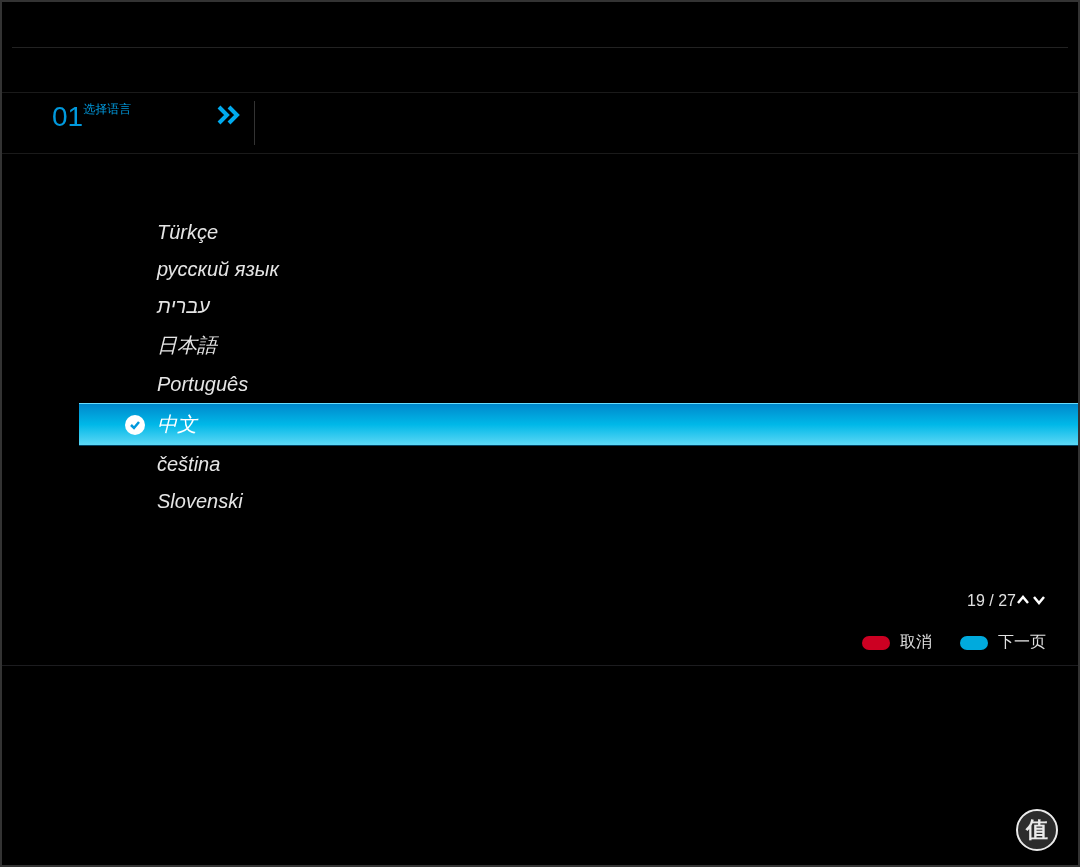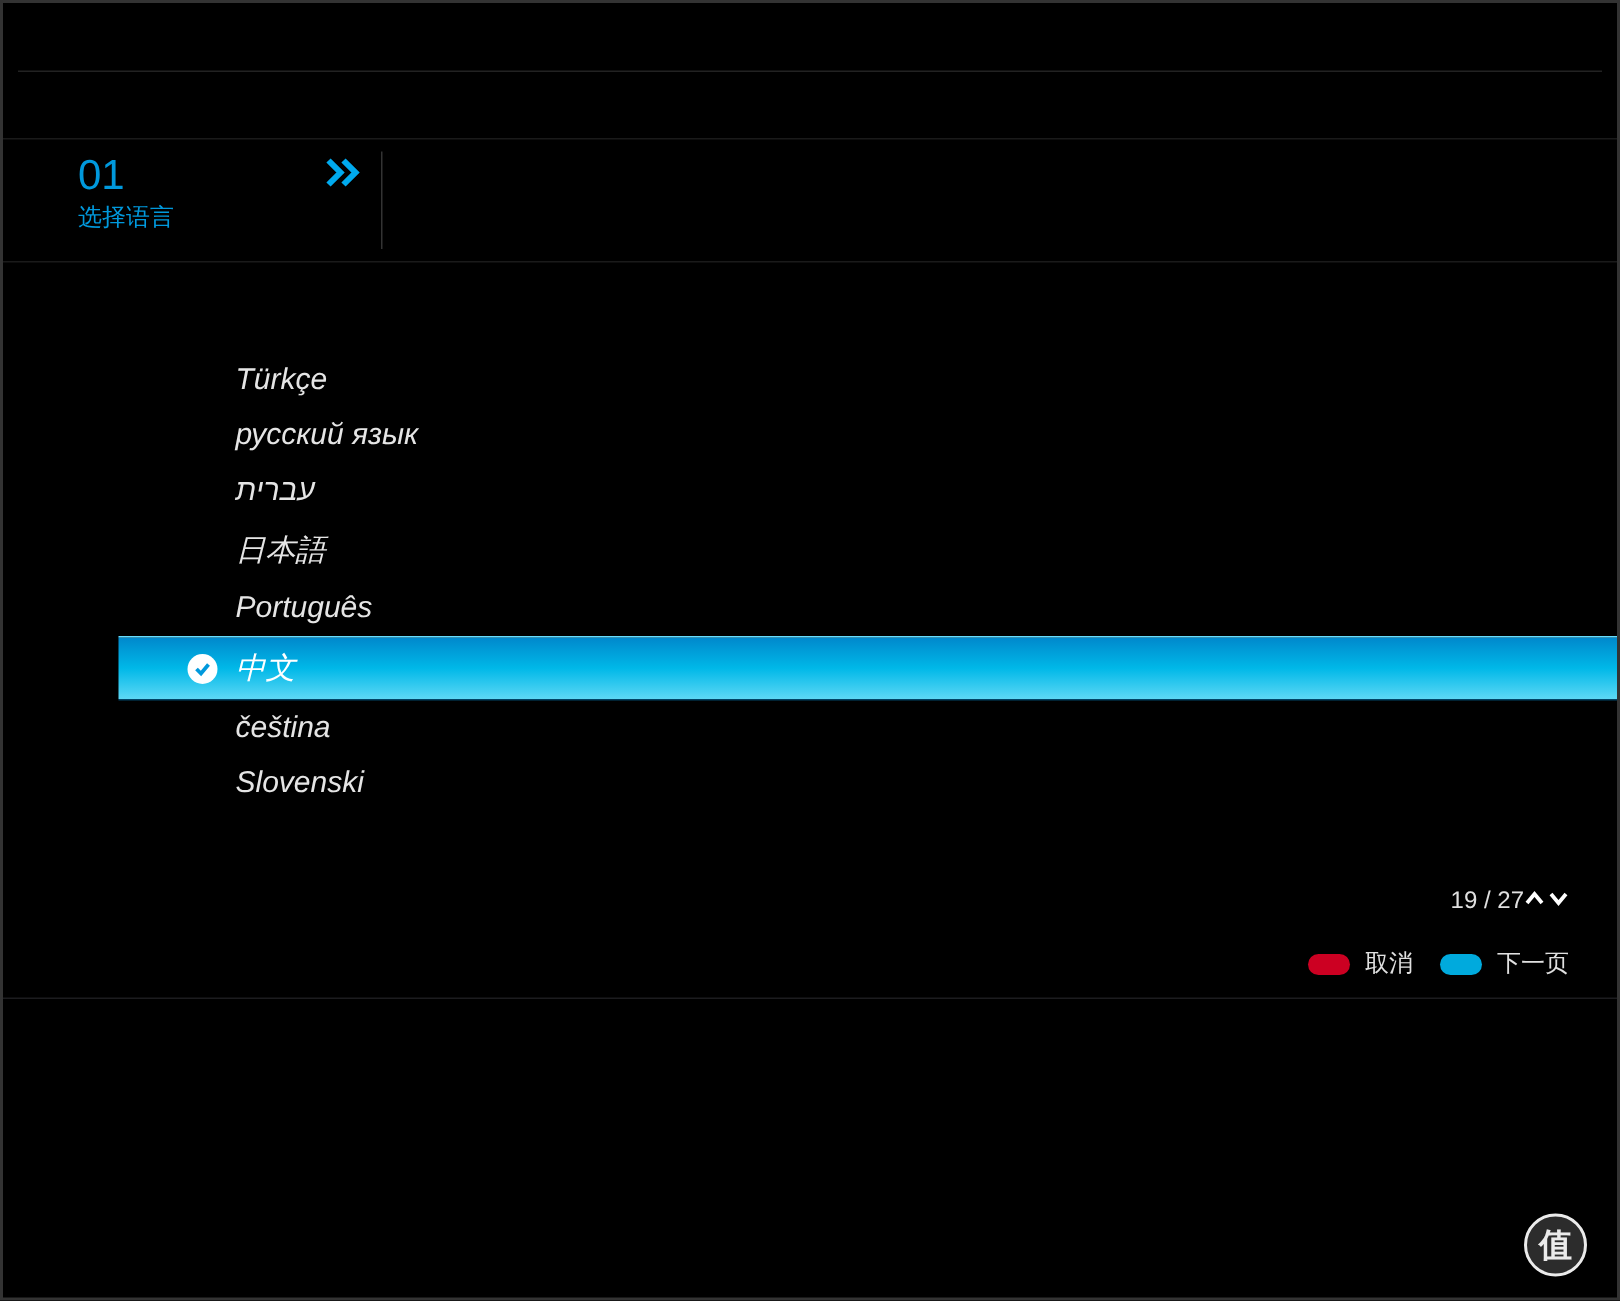--- a/index.html
+++ b/index.html
@@ -31,34 +31,34 @@
       display: flex;
       padding: 0 20px;
       margin-top: 90px;
       border-top: 1px solid #1a1a1a;
       border-bottom: 1px solid #1a1a1a;
     }
     
     .step {
       flex: 0 0 233px;
       display: flex;
-      flex-direction: column;
+      flex-direction: row;
       position: relative;
       padding: 8px 30px 18px 30px;
     }
     
     .step-number {
       font-size: 28px;
       font-weight: 300;
       color: #bbb;
       margin-bottom: 2px;
     }
     
     .step-label {
-      font-size: 16px;
+      font-size: 12px;
       color: #ccc;
     }
     
     .step.active .step-number {
       color: #0099dd;
     }
     
     .step.active .step-label {
       color: #0099dd;
     }
@@ -159,21 +159,21 @@
       gap: 2px;
     }
     
     .arrow-svg {
       width: 14px;
       height: 12px;
     }
     
     .action-buttons {
       display: flex;
-      gap: 18px;
+      gap: 28px;
       justify-content: flex-end;
     }
     
     .action-btn {
       display: flex;
       align-items: center;
       gap: 10px;
     }
     
     .color-pill {

